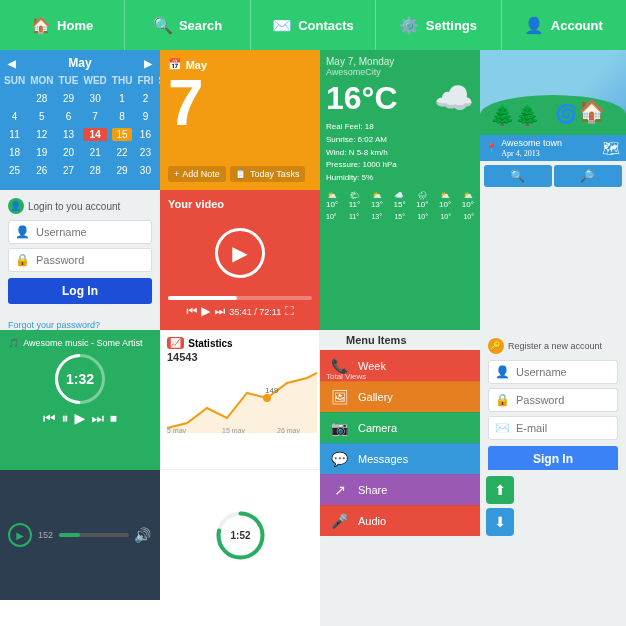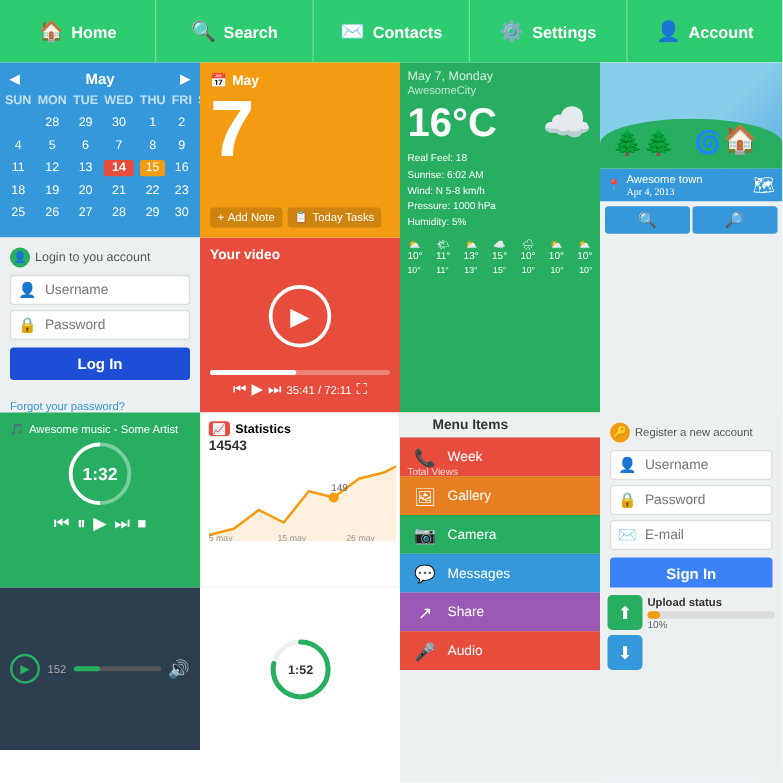--- a/index.html
+++ b/index.html
@@ -851,27 +851,20 @@
         <circle cx="27.5" cy="27.5" r="22" fill="none" stroke="#ecf0f1" stroke-width="4"></circle>
         <circle cx="27.5" cy="27.5" r="22" fill="none" stroke="#27ae60" stroke-width="4" stroke-dasharray="138.2" stroke-dashoffset="30" stroke-linecap="round" transform="rotate(-90 27.5 27.5)"></circle>
         <text x="27.5" y="31" text-anchor="middle" font-size="10" font-weight="bold" fill="#333">1:52</text>
       </svg>
     </div>
   </div>
 
   <div class="status-widget" style="grid-column:4; grid-row:4/7;">
     <div class="status-row">
       <div class="status-icon-box" style="background:#27ae60;">⬆</div>
-      <div class="status-info">
-        <div class="status-title">Upload status</div>
-        <div class="status-bar-bg">
-          <div class="status-bar-fill" style="width:10%; background:#f39c12;"></div>
-        </div>
-        <div style="font-size:8px; color:#666;">10%</div>
-      </div>
     </div>
     <div class="status-row">
       <div class="status-icon-box" style="background:#3498db;">⬇</div>
     </div>
   </div>
 
   <div style="grid-column:1/3; grid-row:5; background:white; display:flex; align-items:center; padding:6px 10px; gap:0;">
     
     
     

